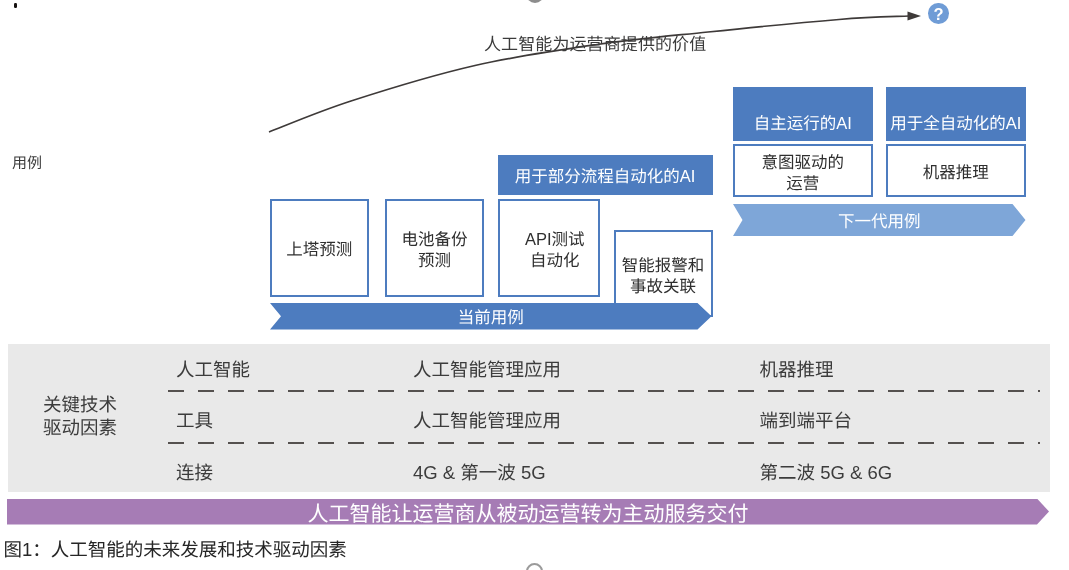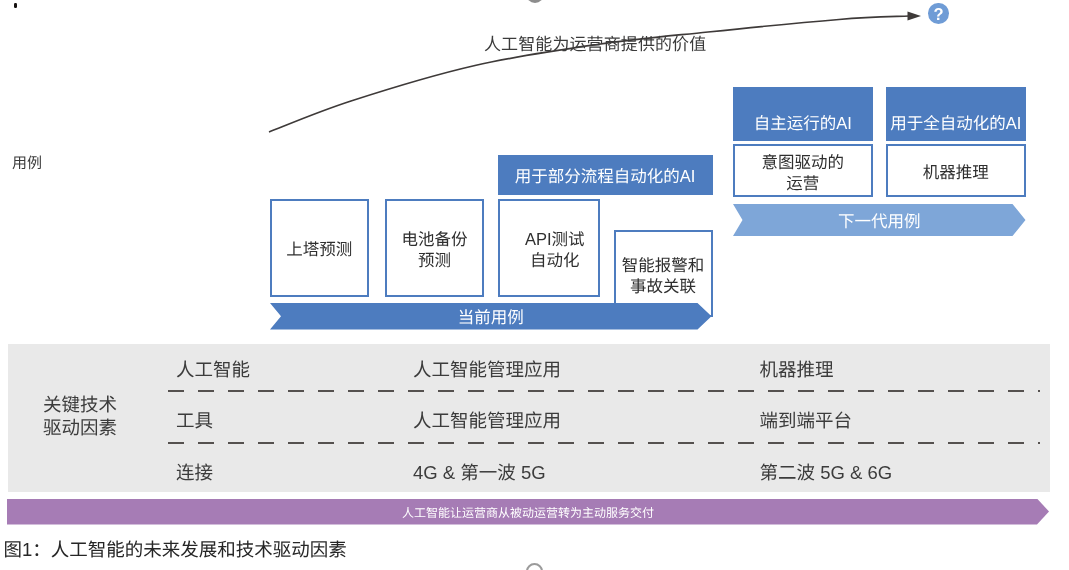--- a/index.html
+++ b/index.html
@@ -169,21 +169,21 @@
     background: repeating-linear-gradient(90deg,
       var(--dash-ink, #55514f) 0 16px, transparent 16px 30px);
   }
   .dash1 { top: 390px; }
   .dash2 { top: 442px; }
 
   .banner-bottom {
     left: 7px; top: 498.5px; width: 1042px; height: 26px;
     background: var(--purple, #a67cb5);
     color: #ffffff;
-    font-size: 12px;
+    font-size: 21px;
     display: flex;
     align-items: center;
     justify-content: center;
     white-space: nowrap;
     clip-path: polygon(0 0, calc(100% - 12px) 0, 100% 50%, calc(100% - 12px) 100%, 0 100%);
   }
 
   .caption {
     left: 3.5px; top: 539px;
     font-size: 18.5px;

